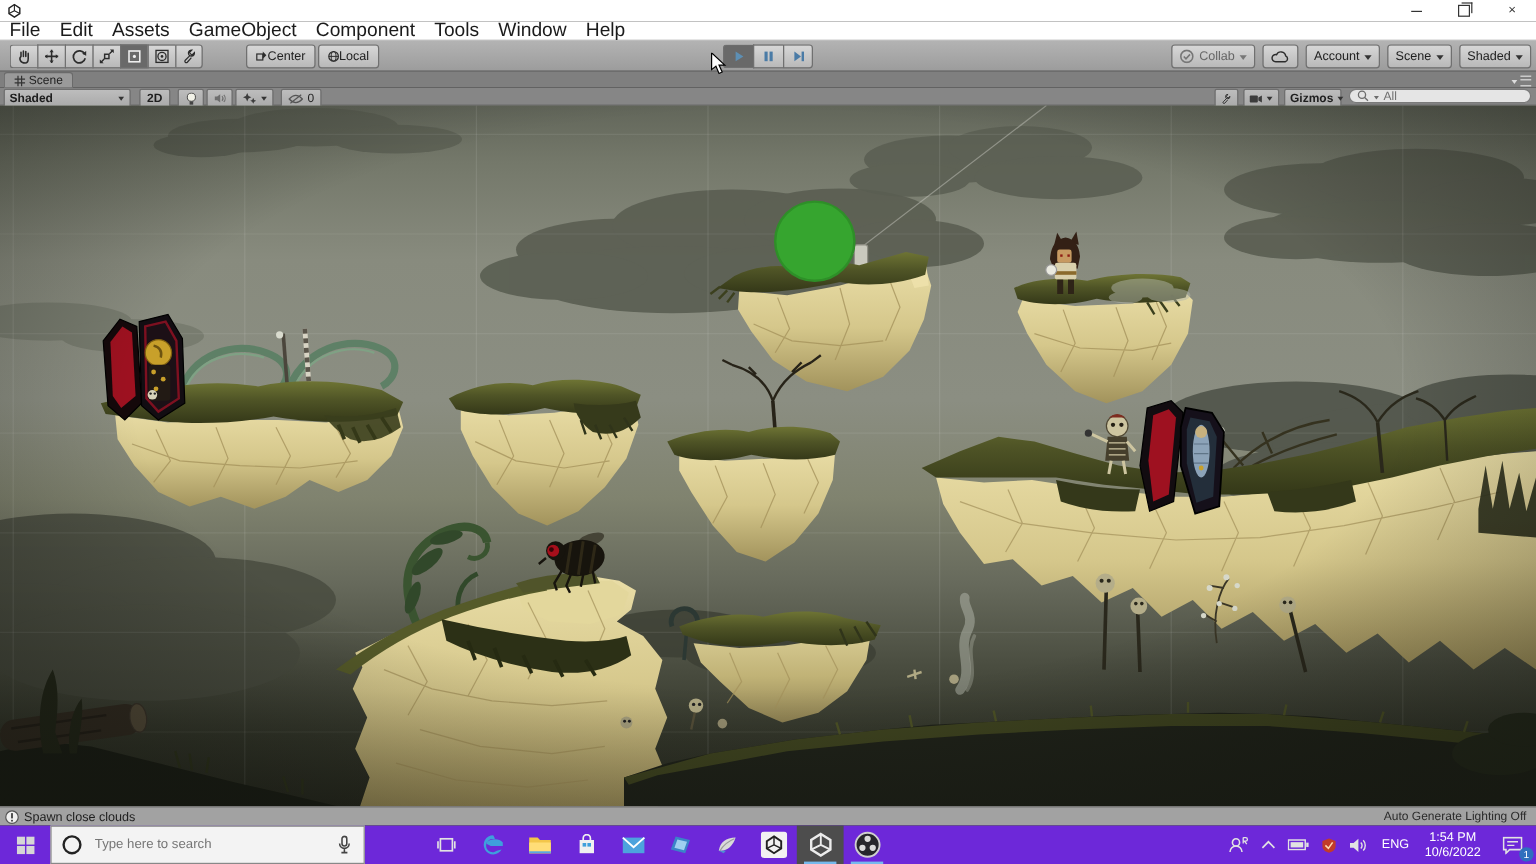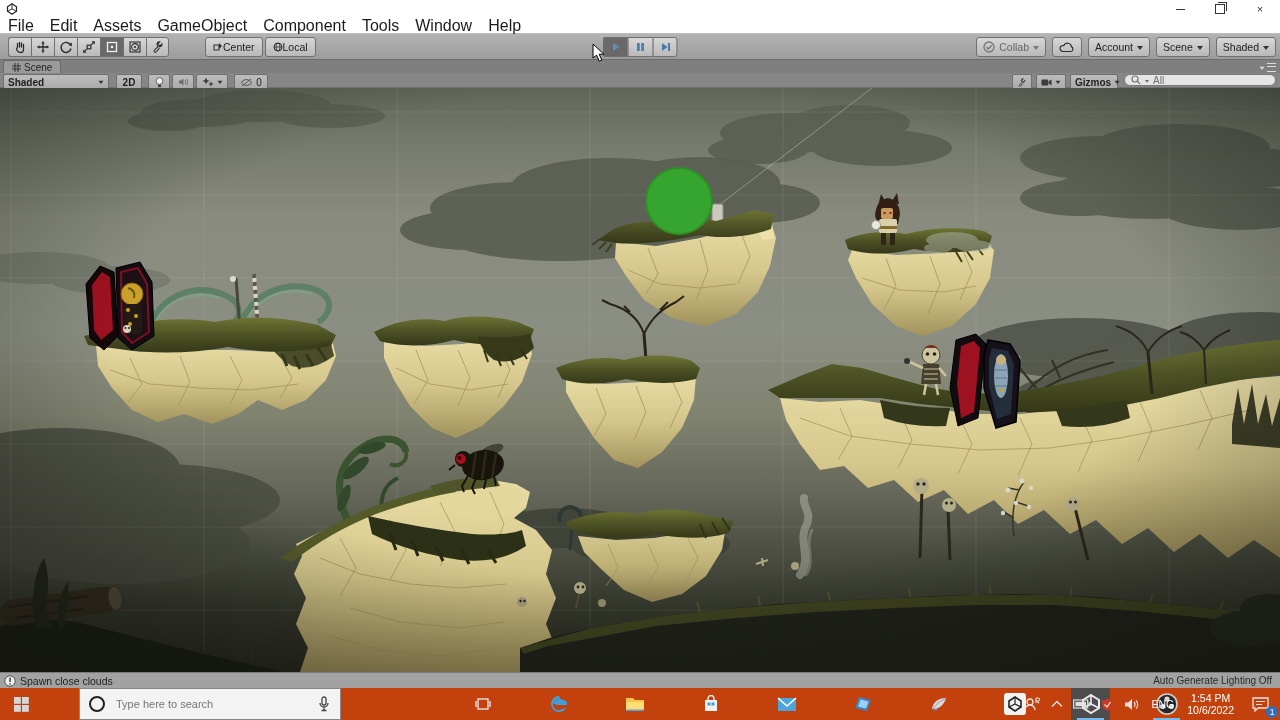--- a/index.html
+++ b/index.html
@@ -49,21 +49,21 @@
   .sc-btn{position:absolute;top:1px;height:12px;background:linear-gradient(#bdbdbd,#a9a9a9);border:1px solid #6f6f6f;box-sizing:border-box;display:flex;align-items:center;font-size:10px;color:#1e1e1e;border-radius:2px;padding:7px 4px;gap:3px;}
   .sc-btn .caret{transform:scale(.8);margin-top:3px;}
   .sc-pill{position:absolute;top:1px;height:12px;background:#e5e5e5;border:1px solid #7a7a7a;border-radius:7px;display:flex;align-items:center;font-size:10px;color:#6d6d6d;padding:0 6px;gap:3px;box-sizing:border-box;}
   
   #sceneview{top:88px;height:584px;background:#7c8074;}
   
   #statusbar{top:672px;height:16px;background:#a2a2a2;border-top:1px solid #7a7a7a;box-sizing:border-box;display:flex;align-items:center;}
   #statusbar .msg{font-size:10.5px;color:#1e1e1e;margin-left:4px;}
   #statusbar .lighting{position:absolute;right:8px;font-size:10px;color:#2a2a2a;}
   
-  #taskbar{top:688px;height:32px;background:#c2410c;display:flex;align-items:flex-end;gap:37px;}
+  #taskbar{top:688px;height:32px;background:#6d28d9;display:flex;align-items:flex-end;}
   .start{width:42px;height:32px;display:flex;align-items:center;justify-content:center;}
   .searchbox{width:262px;height:32px;background:#f3f3f3;display:flex;align-items:center;box-sizing:border-box;border:1px solid #888;}
   .searchbox input{border:none;outline:none;background:transparent;font-size:11px;color:#333;flex:1;font-family:"Liberation Sans",sans-serif;}
   .tb-slot{width:39px;height:32px;display:flex;align-items:center;justify-content:center;position:relative;}
   .tb-slot.running:after{content:"";position:absolute;left:6px;right:6px;bottom:0;height:2px;background:#76b9ed;}
   .tb-slot.active{background:#4d4d4d;}
   .tray{position:absolute;right:0;top:0;height:32px;display:flex;align-items:center;}
   .tray-item{display:flex;align-items:center;justify-content:center;height:32px;padding:0 5px;}
   .tray .lang{font-size:10.5px;color:#fff;padding:0 7px;}
   .clock{font-size:10.5px;color:#fff;line-height:12px;text-align:center;padding:0 6px;}

